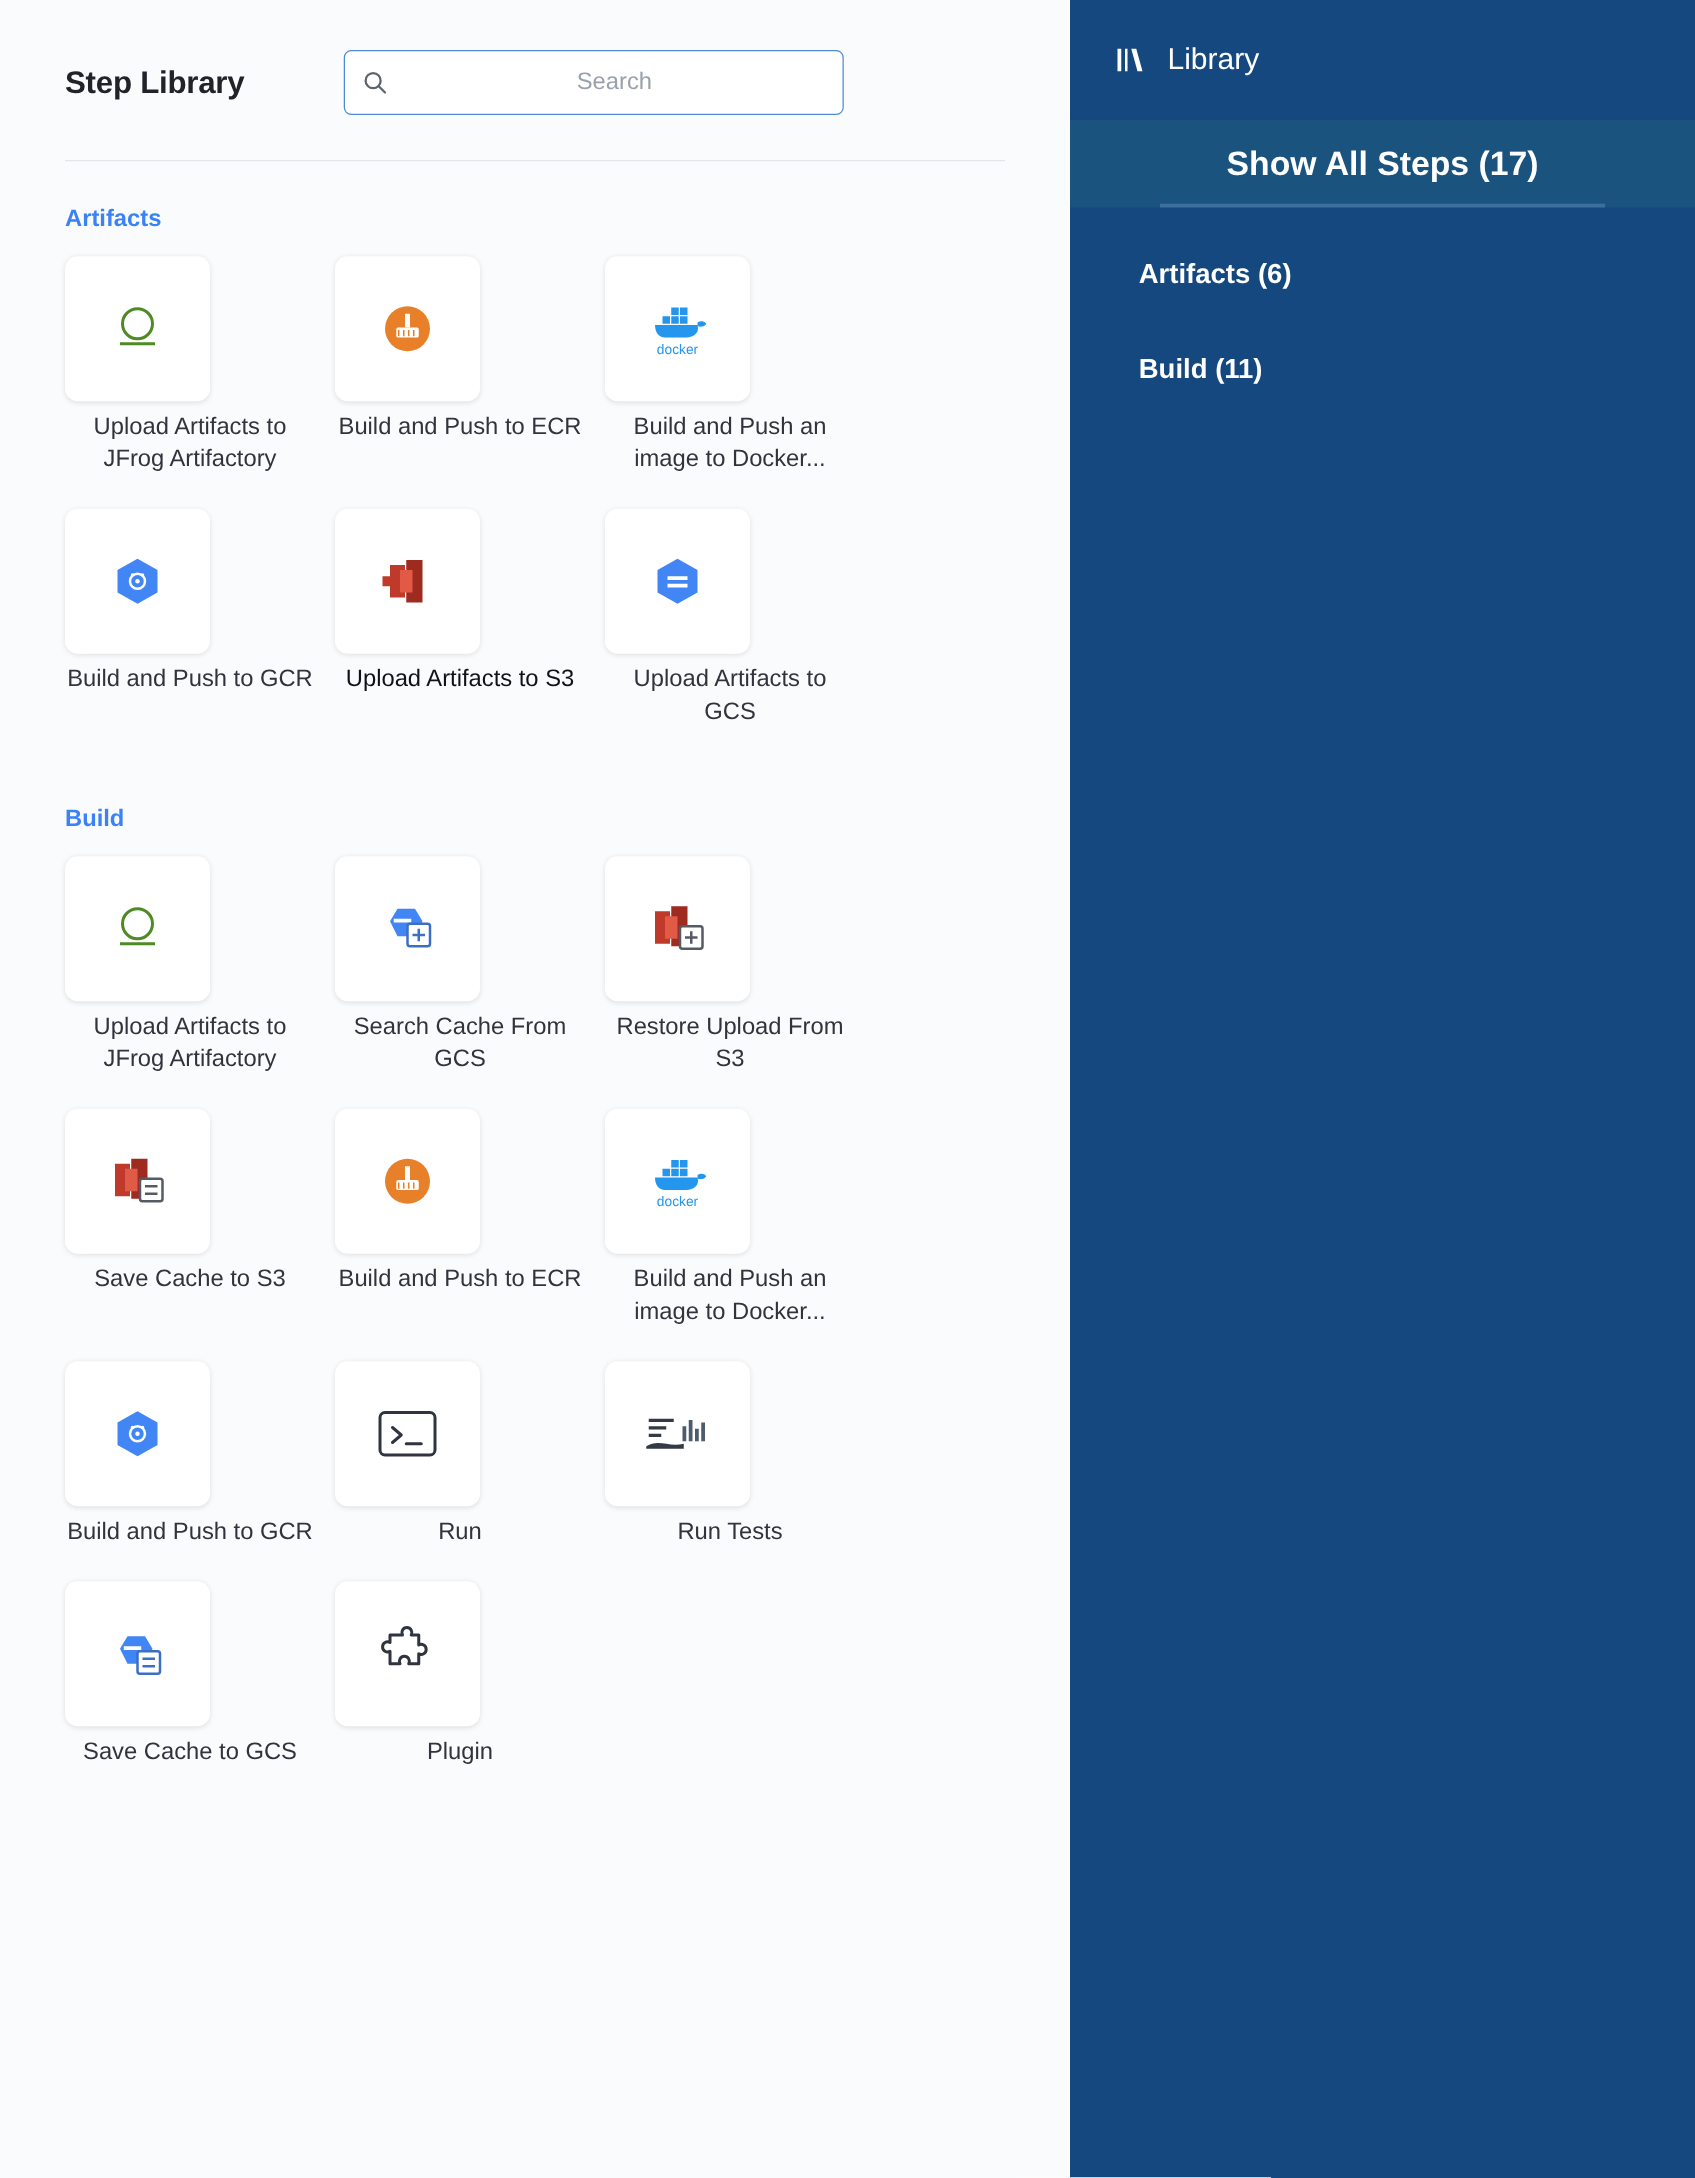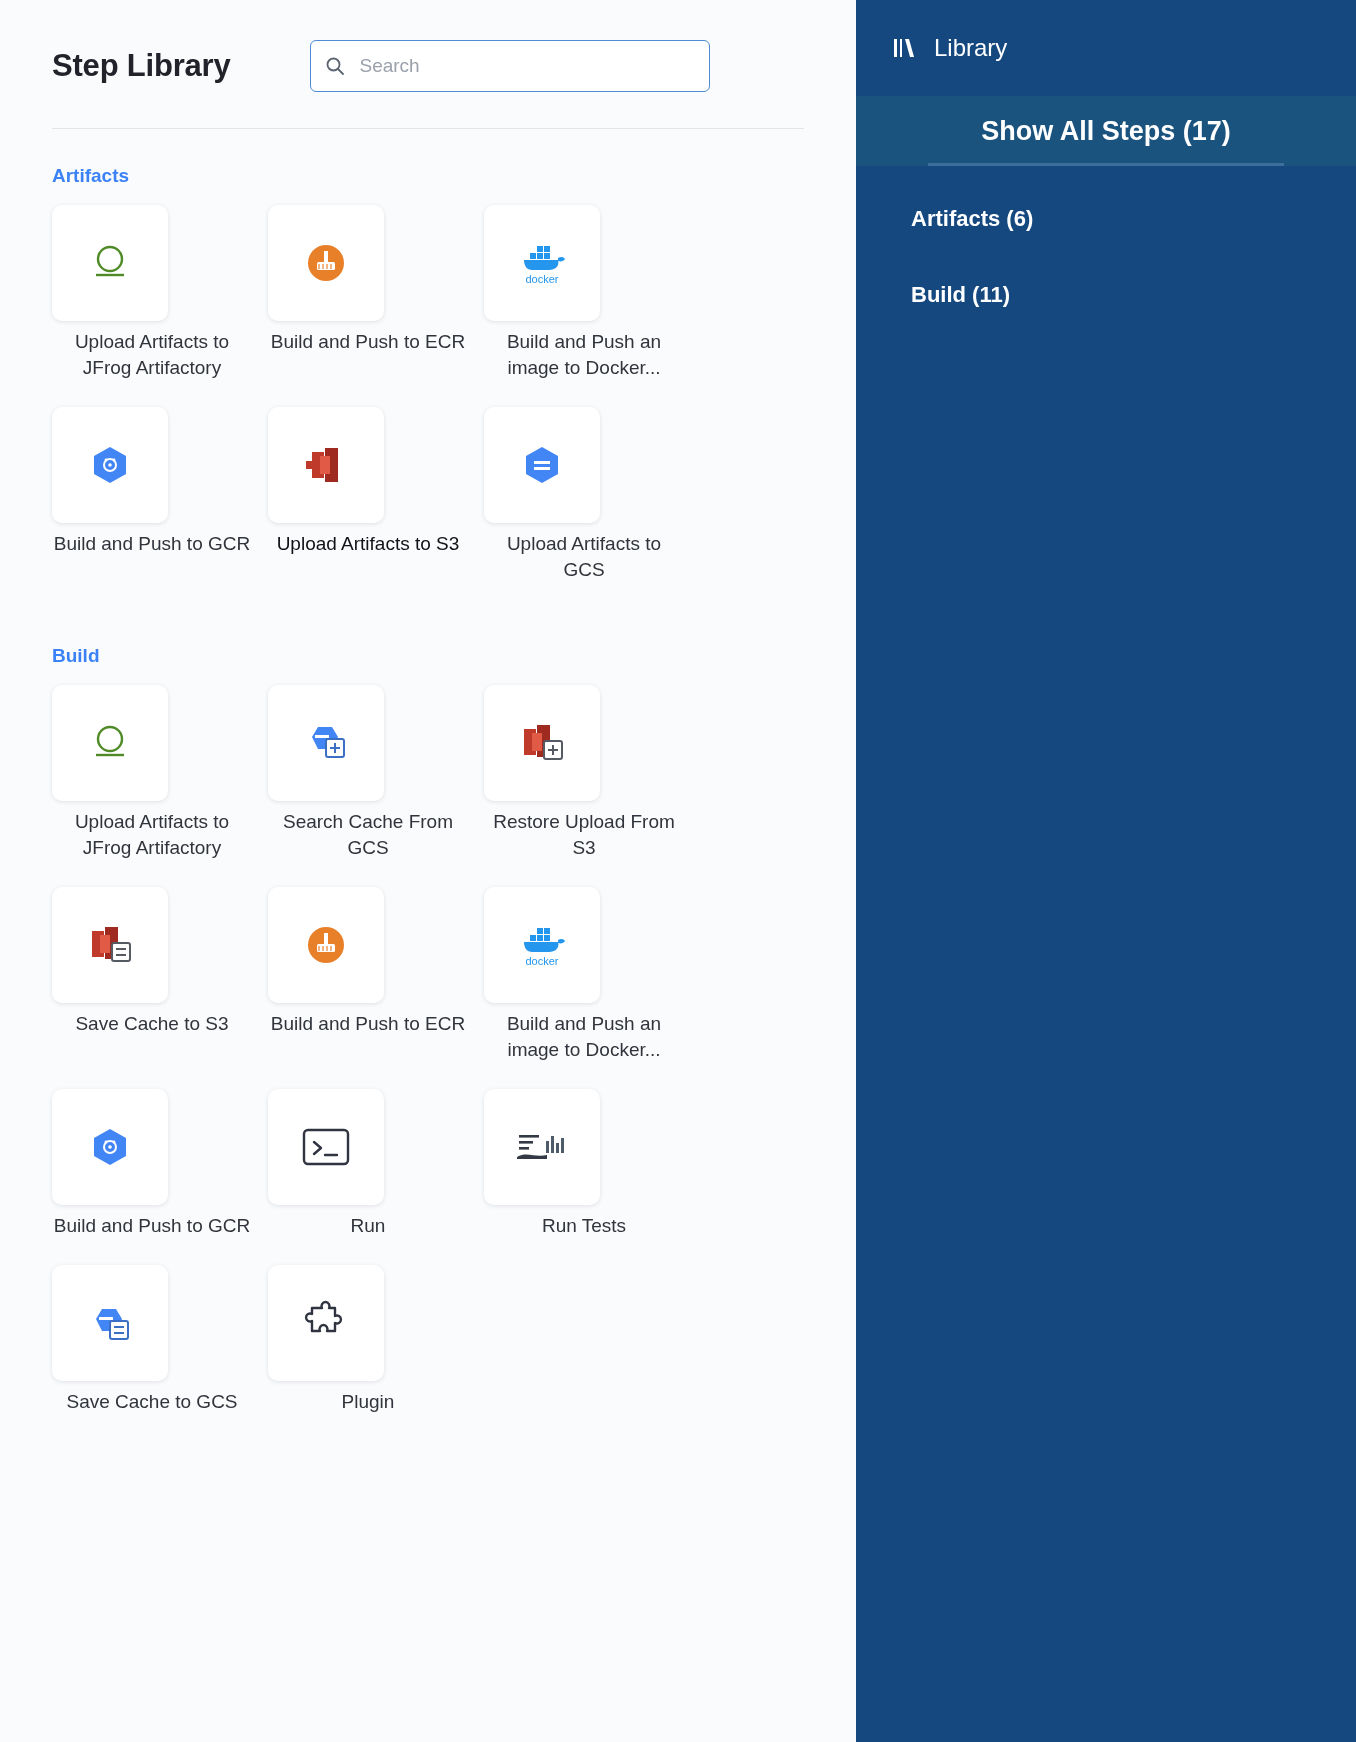--- a/index.html
+++ b/index.html
@@ -28,21 +28,21 @@
     position: relative;
     overflow: hidden;
   }
   .panel-header {
     display: flex;
     align-items: center;
     padding: 40px 50px 0 52px;
     gap: 30px;
   }
   .panel-title {
-    font-size: 31px;
+    font-size: 25px;
     font-weight: bold;
     color: #22222b;
     letter-spacing: -0.2px;
     white-space: nowrap;
   }
   .search-wrap {
     position: relative;
     flex: 1;
     max-width: 400px;
     margin-left: 50px;
@@ -66,20 +66,21 @@
     color: #5c6470;
   }
   .search-input {
     border: none;
     outline: none;
     background: transparent;
     font-family: "Liberation Sans", sans-serif;
     font-size: 19px;
     color: #22222b;
     width: 100%;
+    text-align: center;
   }
   .search-input::placeholder {
     color: #9aa1ab;
   }
   .divider {
     margin: 36px 52px 0 52px;
     height: 1px;
     background: #e2e5e9;
   }
 

